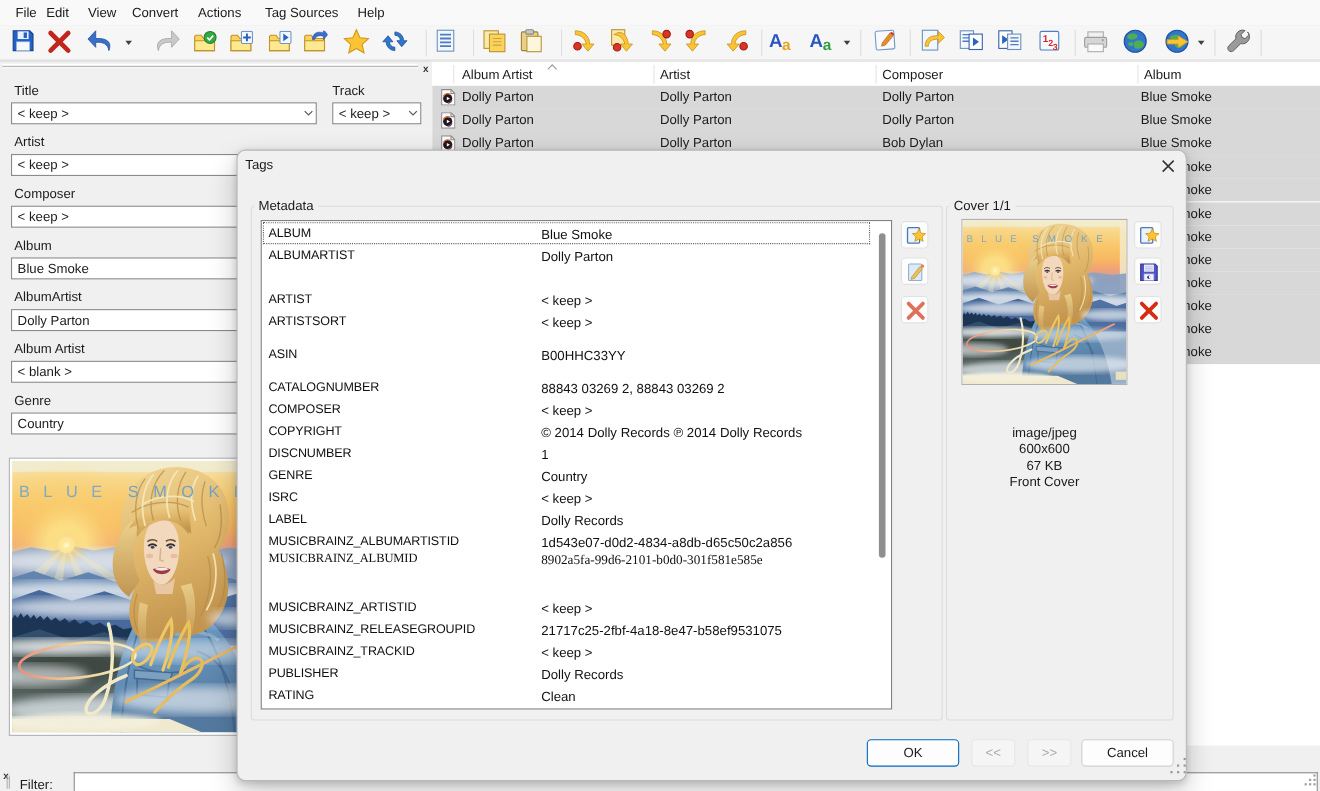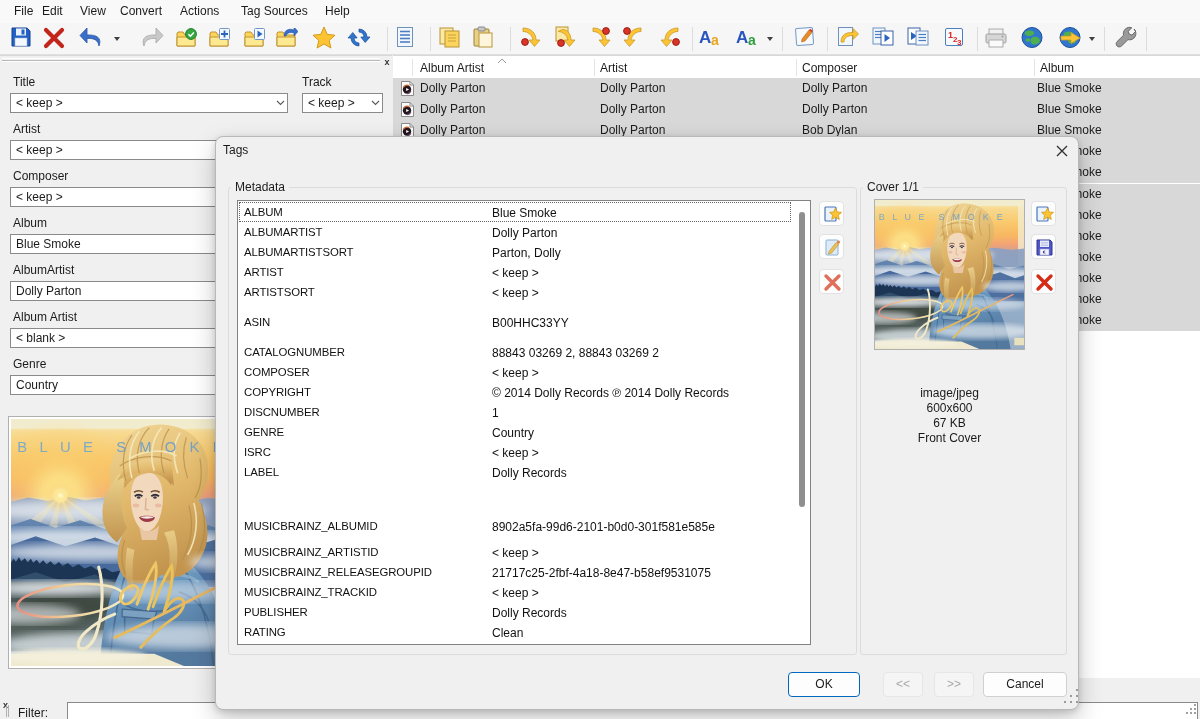--- a/index.html
+++ b/index.html
@@ -652,24 +652,20 @@
       </div>
     <div id="mtable">
         <div class="trow" style="top:2px;">
           <span class="k">ALBUM</span>
           <span class="v">Blue Smoke</span>
         </div>
         <div class="trow" style="top:22px;">
           <span class="k">ALBUMARTIST</span>
           <span class="v">Dolly Parton</span>
         </div>
-        <div class="trow" style="top:42px;">
-          <span class="k">ALBUMARTISTSORT</span>
-          <span class="v">Parton, Dolly</span>
-        </div>
         <div class="trow" style="top:62px;">
           <span class="k">ARTIST</span>
           <span class="v">&lt; keep &gt;</span>
         </div>
         <div class="trow" style="top:82px;">
           <span class="k">ARTISTSORT</span>
           <span class="v">&lt; keep &gt;</span>
         </div>
         <div class="trow" style="top:102px;margin-top:10px;">
           <span class="k">ASIN</span>
@@ -696,21 +692,25 @@
           <span class="v">Country</span>
         </div>
         <div class="trow" style="top:242px;padding-left:36px;">
           <span class="k">ISRC</span>
           <span class="v">&lt; keep &gt;</span>
         </div>
         <div class="trow" style="top:262px;">
           <span class="k">LABEL</span>
           <span class="v">Dolly Records</span>
         </div>
-        <div class="trow" style="top:316px;">
+        <div class="trow" style="top:282px;">
+          <span class="k">MUSICBRAINZ_ALBUMARTISTID</span>
+          <span class="v">1d543e07-d0d2-4834-a8db-d65c50c2a856</span>
+        </div>
+        <div class="trow" style="top:298px;font-family:Liberation Serif, serif;">
           <span class="k">MUSICBRAINZ_ALBUMID</span>
           <span class="v">8902a5fa-99d6-2101-b0d0-301f581e585e</span>
         </div>
         <div class="trow" style="top:342px;">
           <span class="k">MUSICBRAINZ_ARTISTID</span>
           <span class="v">&lt; keep &gt;</span>
         </div>
         <div class="trow" style="top:362px;">
           <span class="k">MUSICBRAINZ_RELEASEGROUPID</span>
           <span class="v">21717c25-2fbf-4a18-8e47-b58ef9531075</span>
@@ -776,18 +776,18 @@
       <div class="abs" style="left:658px;top:249px;width:151px;text-align:center;font-size:12px">image/jpeg</div>
       <div class="abs" style="left:658px;top:264px;width:151px;text-align:center;font-size:12px">600x600</div>
       <div class="abs" style="left:658px;top:279px;width:151px;text-align:center;font-size:12px">67 KB</div>
       <div class="abs" style="left:658px;top:294px;width:151px;text-align:center;font-size:12px">Front Cover</div>
       <div class="abs" style="left:848px;top:564px;width:2px;height:2px;background:#9a9a9a"></div>
       <div class="abs" style="left:854px;top:564px;width:2px;height:2px;background:#9a9a9a"></div>
       <div class="abs" style="left:854px;top:558px;width:2px;height:2px;background:#9a9a9a"></div>
       <div class="abs" style="left:860px;top:564px;width:2px;height:2px;background:#9a9a9a"></div>
       <div class="abs" style="left:860px;top:558px;width:2px;height:2px;background:#9a9a9a"></div>
       <div class="abs" style="left:860px;top:552px;width:2px;height:2px;background:#9a9a9a"></div>
-    <div class="btn" style="left:572px;top:535px;width:72px;border-color:#0067c0;line-height:22px">OK</div>
+    <div class="btn" style="left:572px;top:535px;width:84px;border-color:#0067c0;line-height:22px">OK</div>
     <div class="btn" style="left:667px;top:535px;width:40px;background:#f5f5f5;border-color:#e6e6e6;color:#a8a8a8">&lt;&lt;</div>
     <div class="btn" style="left:718px;top:535px;width:40px;background:#f5f5f5;border-color:#e6e6e6;color:#a8a8a8">&gt;&gt;</div>
     <div class="btn" style="left:767px;top:535px;width:84px">Cancel</div>
   </div>
 </div>
 
 </body></html>

